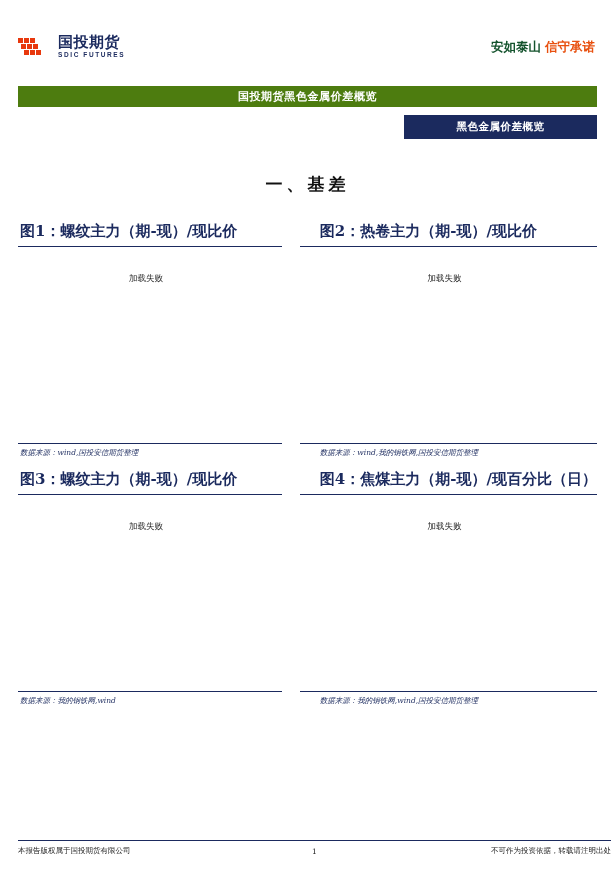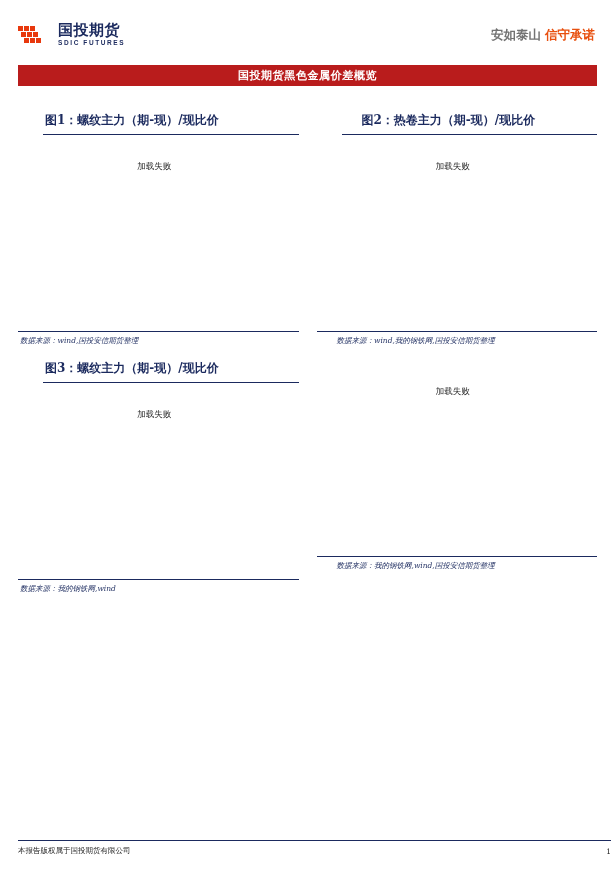--- a/index.html
+++ b/index.html
@@ -14,21 +14,21 @@
     color: #1a1a1a;
     overflow: hidden;
     position: relative;
   }
 
   .page {
     position: relative;
     width: 615px;
     height: 870px;
     box-sizing: border-box;
-    padding: 4px 18px;
+    padding: 16px 18px;
   }
 
   
   .header {
     position: relative;
     height: 46px;
     display: flex;
     align-items: center;
     justify-content: space-between;
     padding-top: 8px;
@@ -65,28 +65,28 @@
   }
   .slogan {
     display: flex;
     align-items: baseline;
     gap: 4px;
     font-family: "DejaVu Sans", sans-serif;
     font-size: 12.5px;
     font-weight: bold;
     padding-right: 2px;
   }
-  .slogan-a { color: #737373; }
+  .slogan-a { color: #14532d; }
   .slogan-b { color: #e8500f; }
 
   
   .title-bar {
-    margin-top: 7px;
+    margin-top: 16px;
     height: 21px;
-    background: #b91c1c;
+    background: #4d7c0f;
     display: flex;
     align-items: center;
     justify-content: center;
   }
   .title-bar span {
     color: #ffffff;
     font-family: "DejaVu Sans", sans-serif;
     font-size: 11px;
     font-weight: bold;
     letter-spacing: 0.6px;
@@ -131,27 +131,26 @@
     column-gap: 18px;
     row-gap: 0px;
   }
   .fig {
     position: relative;
     height: 248px;
     box-sizing: border-box;
   }
   .fig-title {
     font-family: "DejaVu Serif", serif;
-    font-size: 12px;
+    font-size: 15px;
     font-weight: bold;
     color: #1b2a5e;
     padding: 0 0 5px 2px;
     border-bottom: 1.2px solid #1b2a5e;
     white-space: nowrap;
-    margin-left: 25px;
   }
   .fig-title.indent {
     padding-left: 20px;
   }
   .fig-body {
     position: relative;
     height: 196px;
   }
   .fig-placeholder {
     position: absolute;
@@ -223,21 +222,27 @@
     <div class="slogan">
       <span class="slogan-a">安如泰山</span>
       <span class="slogan-b">信守承诺</span>
     </div>
   </div>
 
   <div class="title-bar">
     <span>国投期货黑色金属价差概览</span>
   </div>
 
-
+  <div class="tag-row">
+    <div class="dark-tag">
+      <span>黑色金属价差概览</span>
+    </div>
+  </div>
+
+  <div class="section-heading">一、基差</div>
 
   <div class="fig-grid">
 
     <div class="fig">
       <div class="fig-title">图1：螺纹主力（期-现）/现比价</div>
       <div class="fig-body">
         <div class="fig-placeholder">加载失败</div>
       </div>
       <div class="fig-source">数据来源：wind,国投安信期货整理</div>
     </div>
@@ -252,26 +257,28 @@
 
     <div class="fig">
       <div class="fig-title">图3：螺纹主力（期-现）/现比价</div>
       <div class="fig-body">
         <div class="fig-placeholder">加载失败</div>
       </div>
       <div class="fig-source">数据来源：我的钢铁网,wind</div>
     </div>
 
     <div class="fig">
+      <div class="fig-title indent">图4：焦煤主力（期-现）/现百分比（日）</div>
       <div class="fig-body">
         <div class="fig-placeholder">加载失败</div>
       </div>
       <div class="fig-source indent">数据来源：我的钢铁网,wind,国投安信期货整理</div>
     </div>
 
   </div>
 
   <div class="footer">
     <div class="footer-left">本报告版权属于国投期货有限公司</div>
     <div class="footer-center">1</div>
+    <div class="footer-right">不可作为投资依据，转载请注明出处</div>
   </div>
 
 </div>
 
 </body></html>

